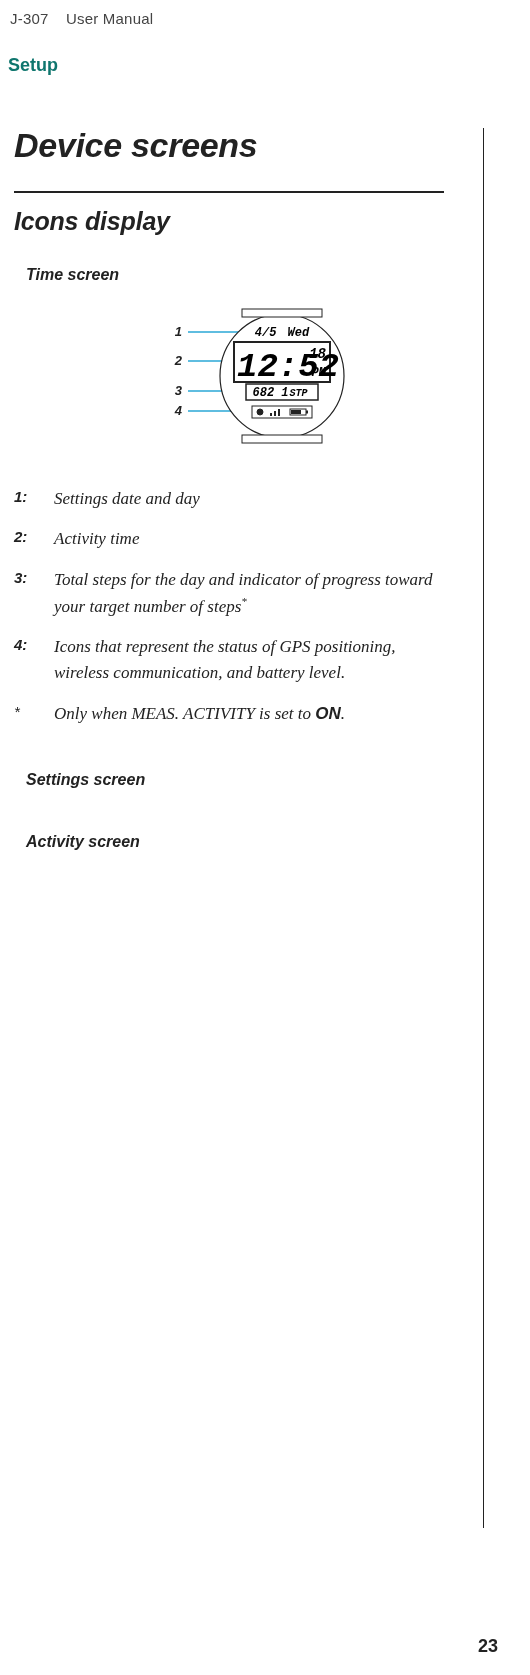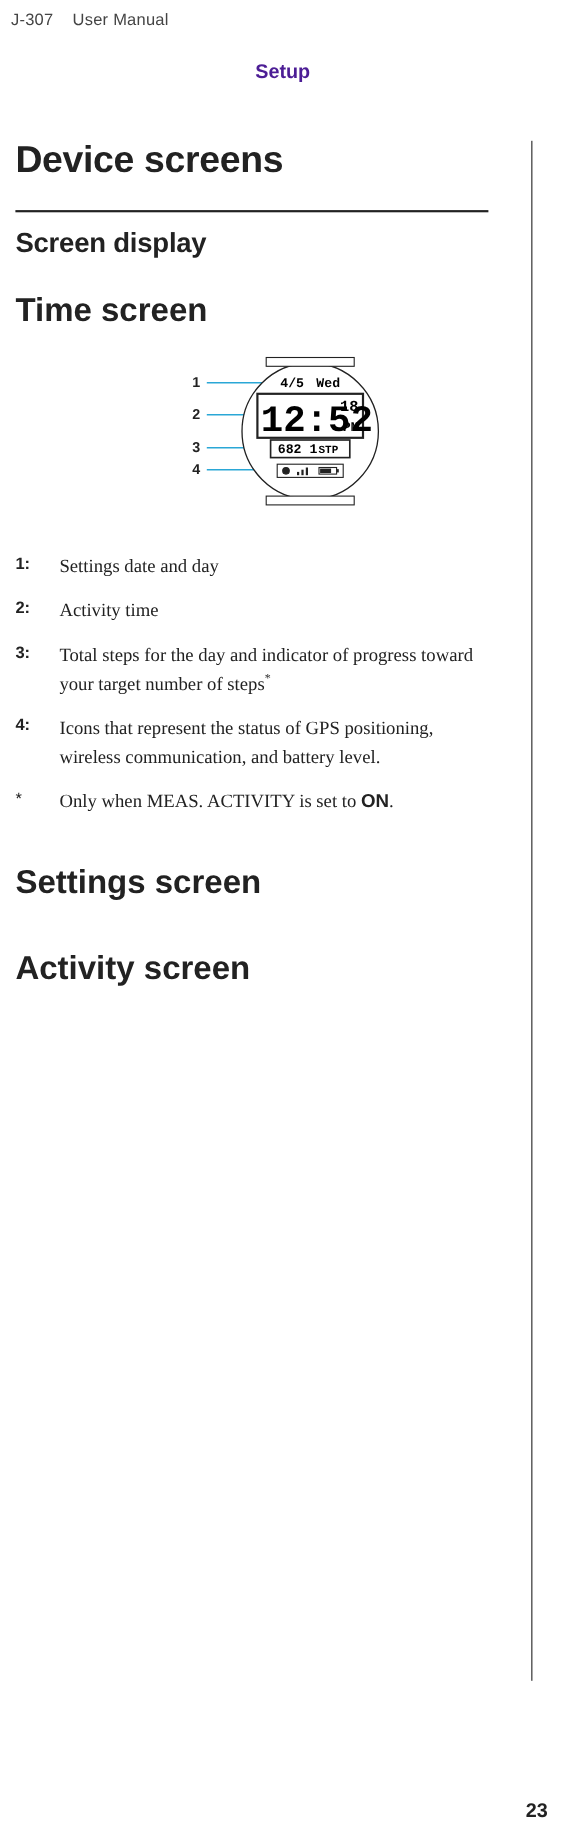--- a/index.html
+++ b/index.html
@@ -21,27 +21,28 @@
     font-family: -apple-system, 'Segoe UI', Helvetica, Arial, sans-serif;
     font-size: 15px;
     color: #444;
     letter-spacing: 0.2px;
     margin: 0 0 28px 2px;
   }
   .section-label {
     font-family: -apple-system, 'Segoe UI', Helvetica, Arial, sans-serif;
     font-weight: 700;
     font-size: 18px;
-    color: #4c1d95;
-    text-align: center;
+    color: #0f766e;
+    text-align: left;
     margin: 0 0 50px 0;
   }
   .content {
     position: relative;
     padding: 0 6px 0 6px;
+    font-style: italic;
   }
   .right-rule {
     position: absolute;
     top: 128px;
     right: 46px;
     width: 1px;
     height: 1400px;
     background: #222;
   }
   h1.page-title {
@@ -58,23 +59,23 @@
   }
   h2.subhead {
     font-family: -apple-system, 'Segoe UI', Helvetica, Arial, sans-serif;
     font-size: 25px;
     font-weight: 700;
     margin: 0 0 30px 0;
     letter-spacing: -0.2px;
   }
   h3.sechead {
     font-family: -apple-system, 'Segoe UI', Helvetica, Arial, sans-serif;
-    font-size: 30px;
-    font-weight: 700;
-    margin: 0 0 22px 0;
+    font-size: 16px;
+    font-weight: 700;
+    margin: 0 0 22px 12px;
   }
   h3.sechead.extra-top { margin-top: 44px; }
 
   .figure {
     display: flex;
     align-items: center;
     justify-content: center;
     margin: 0 0 30px 0;
   }
 
@@ -134,21 +135,21 @@
   </div>
 
   <div class="section-label">Setup</div>
 
   <div class="right-rule"></div>
 
   <div class="content">
     <h1 class="page-title">Device screens</h1>
     <div class="h1-rule"></div>
 
-    <h2 class="subhead">Screen display</h2>
+    <h2 class="subhead">Icons display</h2>
 
     <h3 class="sechead">Time screen</h3>
 
     <div class="figure">
       <svg width="230" height="150" viewBox="0 0 230 150">
 
         <g class="labels">
           <text x="40" y="30" text-anchor="end">1</text>
           <text x="40" y="59" text-anchor="end">2</text>
           <text x="40" y="89" text-anchor="end">3</text>

